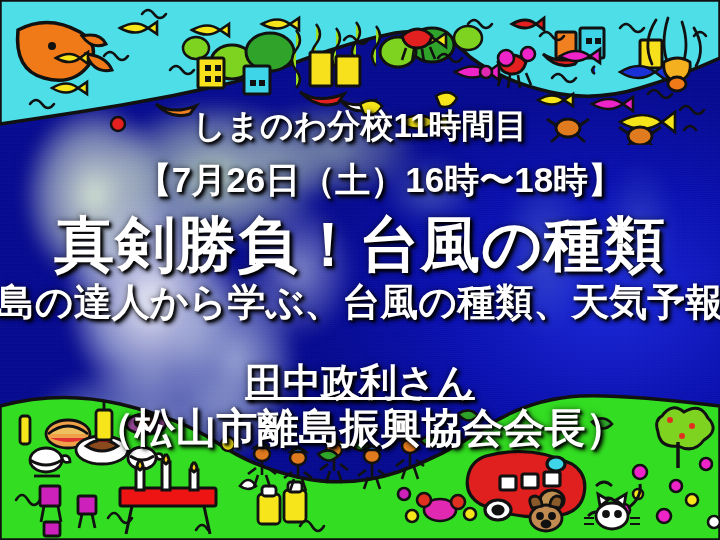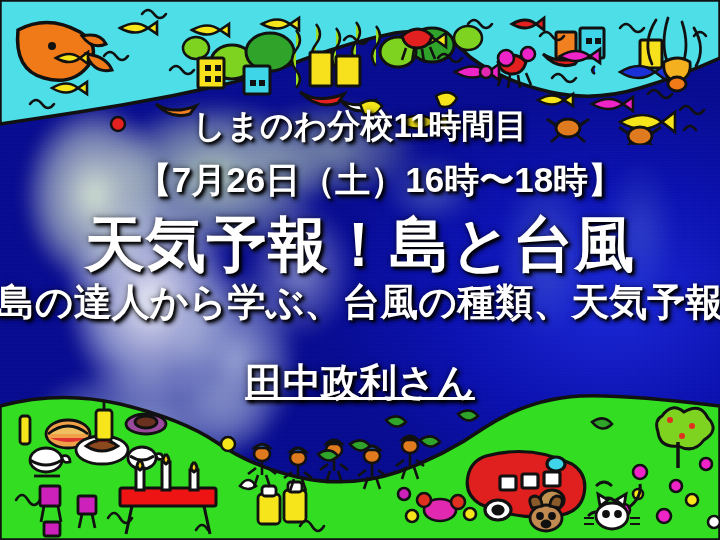--- a/index.html
+++ b/index.html
@@ -407,18 +407,19 @@
         <path d="M300 136 q6 -10 12 0 q6 10 12 0"></path>
         <path d="M196 140 q6 -10 12 0"></path>
         <path d="M16 110 q6 -10 12 0 q6 10 12 0"></path>
       </g>
     </svg>
   </div>
 
   <div class="text-stack">
     <div class="tline l-head1">しまのわ分校11時間目</div>
     <div class="tline l-head2">【7月26日（土）16時〜18時】</div>
-    <div class="tline l-title">天気予報！島と台風</div>
+    <div class="tline l-title">真剣勝負！台風の種類</div>
     <div class="tline l-sub">島の達人から学ぶ、台風の種類、天気予報</div>
     <div class="tline l-name">田中政利さん</div>
+    <div class="tline l-org">（松山市離島振興協会会長）</div>
   </div>
 
 </div>
 
 </body></html>

